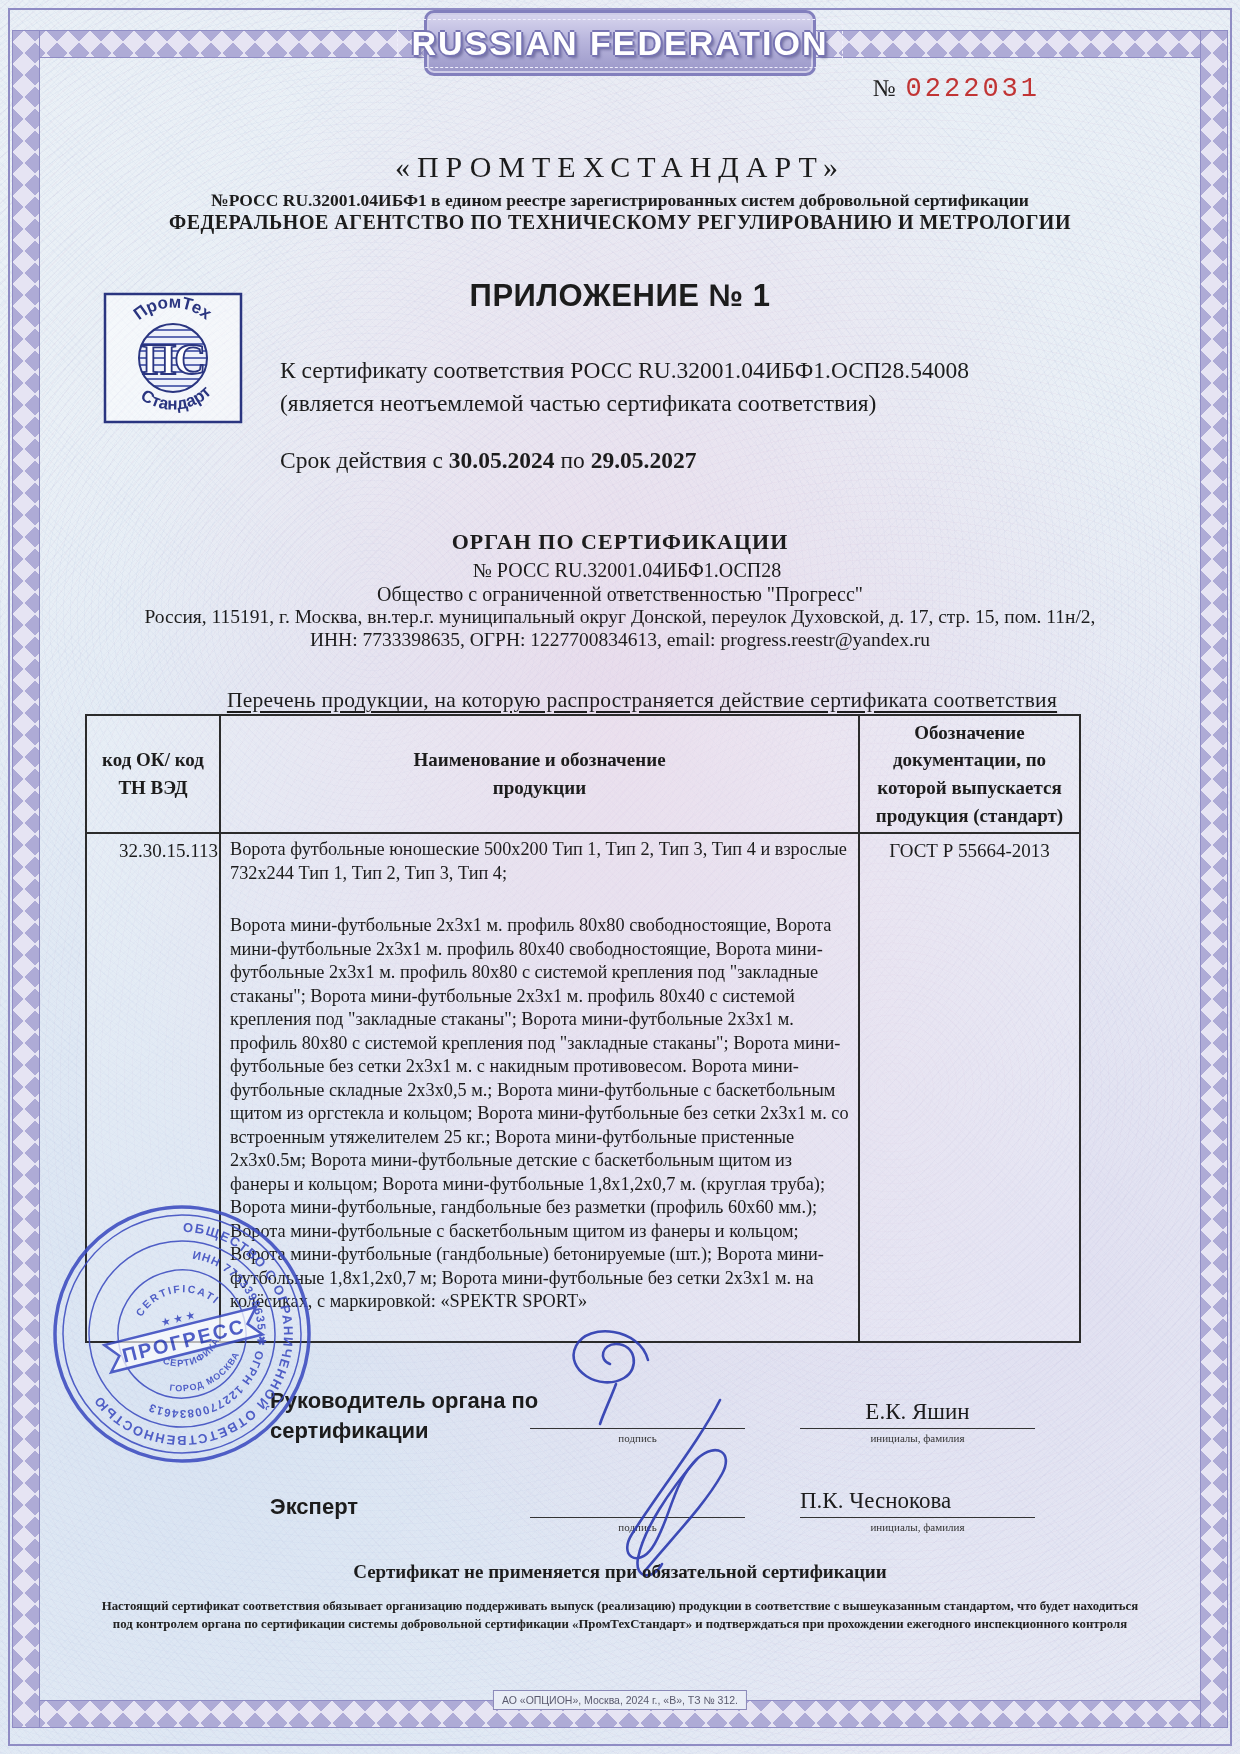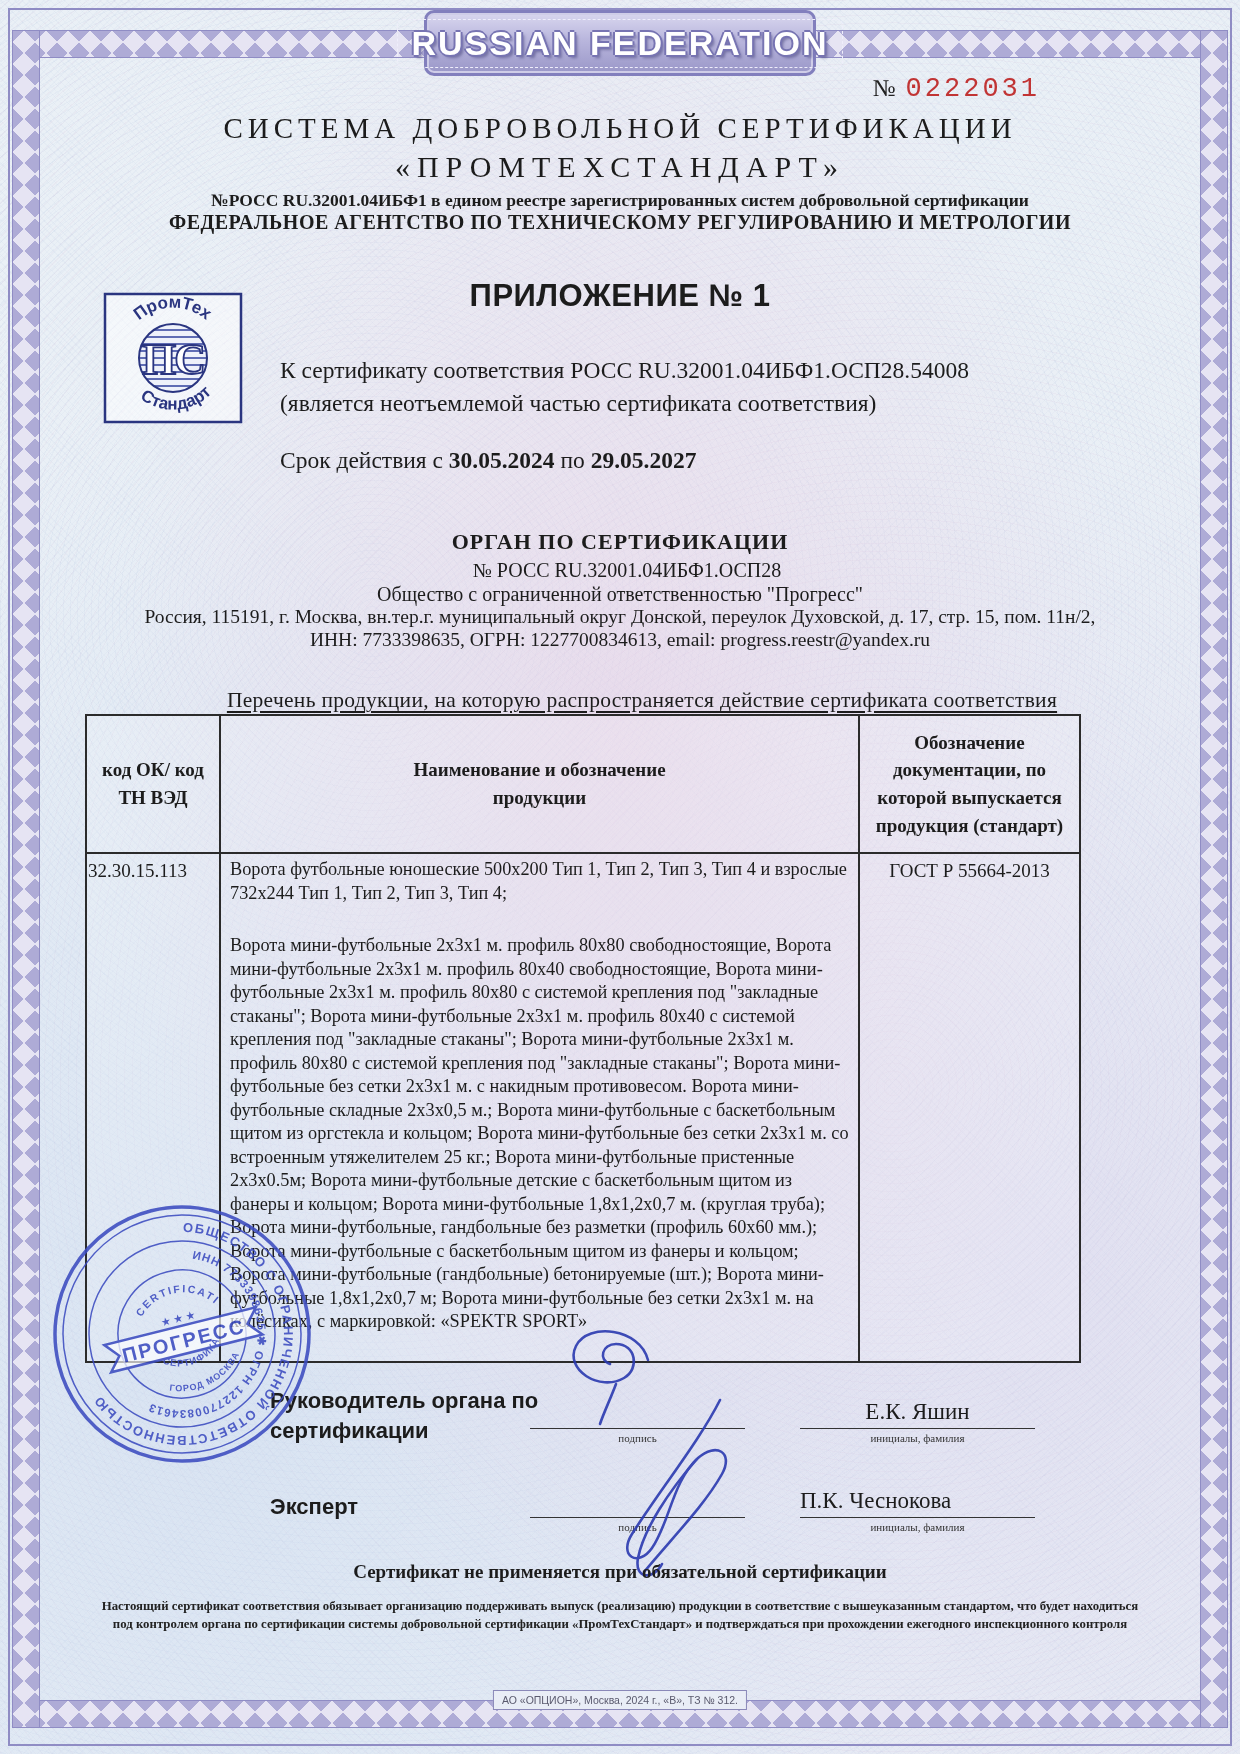--- a/index.html
+++ b/index.html
@@ -60,26 +60,26 @@
   .org-heading{top:529px;font-family:Liberation Serif, serif;font-weight:bold;font-size:22px;letter-spacing:1px;}
   .org-number{top:559px;font-size:20px;padding-left:14px;}
   .org-name{top:583px;font-size:20px;}
   .org-address{top:606px;font-size:19.5px;}
   .org-contacts{top:629px;font-size:19.5px;}
   
   .products-heading{top:688px;font-size:21.5px;font-weight:normal;text-decoration:underline;text-underline-offset:4px;letter-spacing:.3px;margin-left:44px;}
   table.products{position:absolute;left:85px;top:714px;width:952px;border-collapse:collapse;table-layout:fixed;
     background:rgba(255,255,255,.14);}
   table.products th,table.products td{border:2px solid #2b2b2b;vertical-align:top;}
-  table.products th{font-weight:bold;font-size:19px;vertical-align:middle;text-align:center;height:112px;line-height:1.45;padding:12px 6px;margin-left:40px;}
+  table.products th{font-weight:bold;font-size:19px;vertical-align:middle;text-align:center;height:112px;line-height:1.45;padding:2px 6px;margin-left:40px;}
   .col-code{width:120px;}
   .col-name{width:625px;}
   .col-std{width:207px;}
   .hdr-narrow{display:block;max-width:340px;margin:0 auto;}
-  .code-cell{text-align:left;font-size:19px;padding-top:6px;height:500px;}
+  .code-cell{text-align:right;font-size:19px;padding-top:6px;height:500px;}
   .name-cell{font-size:18.3px;line-height:23.5px;padding:4px 9px;}
   .para-gap{height:29px;}
   .std-cell{text-align:center;font-size:19px;padding-top:6px;}
   
   .sig-role1{left:270px;top:1386px;width:280px;font-family:"Liberation Sans",sans-serif;font-weight:bold;font-size:22px;line-height:30px;}
   .sig-role2{left:270px;top:1494px;font-family:"Liberation Sans",sans-serif;font-weight:bold;font-size:22px;}
   .sig-line{border-bottom:1.5px solid #333;height:0;}
   .line-sig1{left:530px;top:1428px;width:215px;}
   .line-name1{left:800px;top:1428px;width:235px;}
   .line-sig2{left:530px;top:1517px;width:215px;}
@@ -116,21 +116,20 @@
     <div class="badge-inner">
       <span class="badge-text">RUSSIAN FEDERATION</span>
     </div>
   </div>
 
   <div class="abs doc-number">
     <span class="no-sign">№</span>
     <span class="no-digits">0222031</span>
   </div>
 
-  <div class="abs ctr title1">СИСТЕМА ДОБРОВОЛЬНОЙ СЕРТИФИКАЦИИ</div>
   <div class="abs ctr title2">«ПРОМТЕХСТАНДАРТ»</div>
   <div class="abs ctr registry">№РОСС RU.32001.04ИБФ1 в едином реестре зарегистрированных систем добровольной сертификации</div>
   <div class="abs ctr agency">ФЕДЕРАЛЬНОЕ АГЕНТСТВО ПО ТЕХНИЧЕСКОМУ РЕГУЛИРОВАНИЮ И МЕТРОЛОГИИ</div>
   <div class="abs ctr annex">ПРИЛОЖЕНИЕ № 1</div>
 
   <svg class="abs logo" width="140" height="132" viewBox="0 0 140 132">
     <rect x="2" y="2" width="136" height="128" fill="rgba(255,255,255,.5)" stroke="#2a3580" stroke-width="2.5"></rect>
     <defs>
       <path id="logo-arc-top" d="M24,46 a50,50 0 0,1 92,0"></path>
       <path id="logo-arc-bot" d="M20,84 a54,54 0 0,0 100,0"></path>

